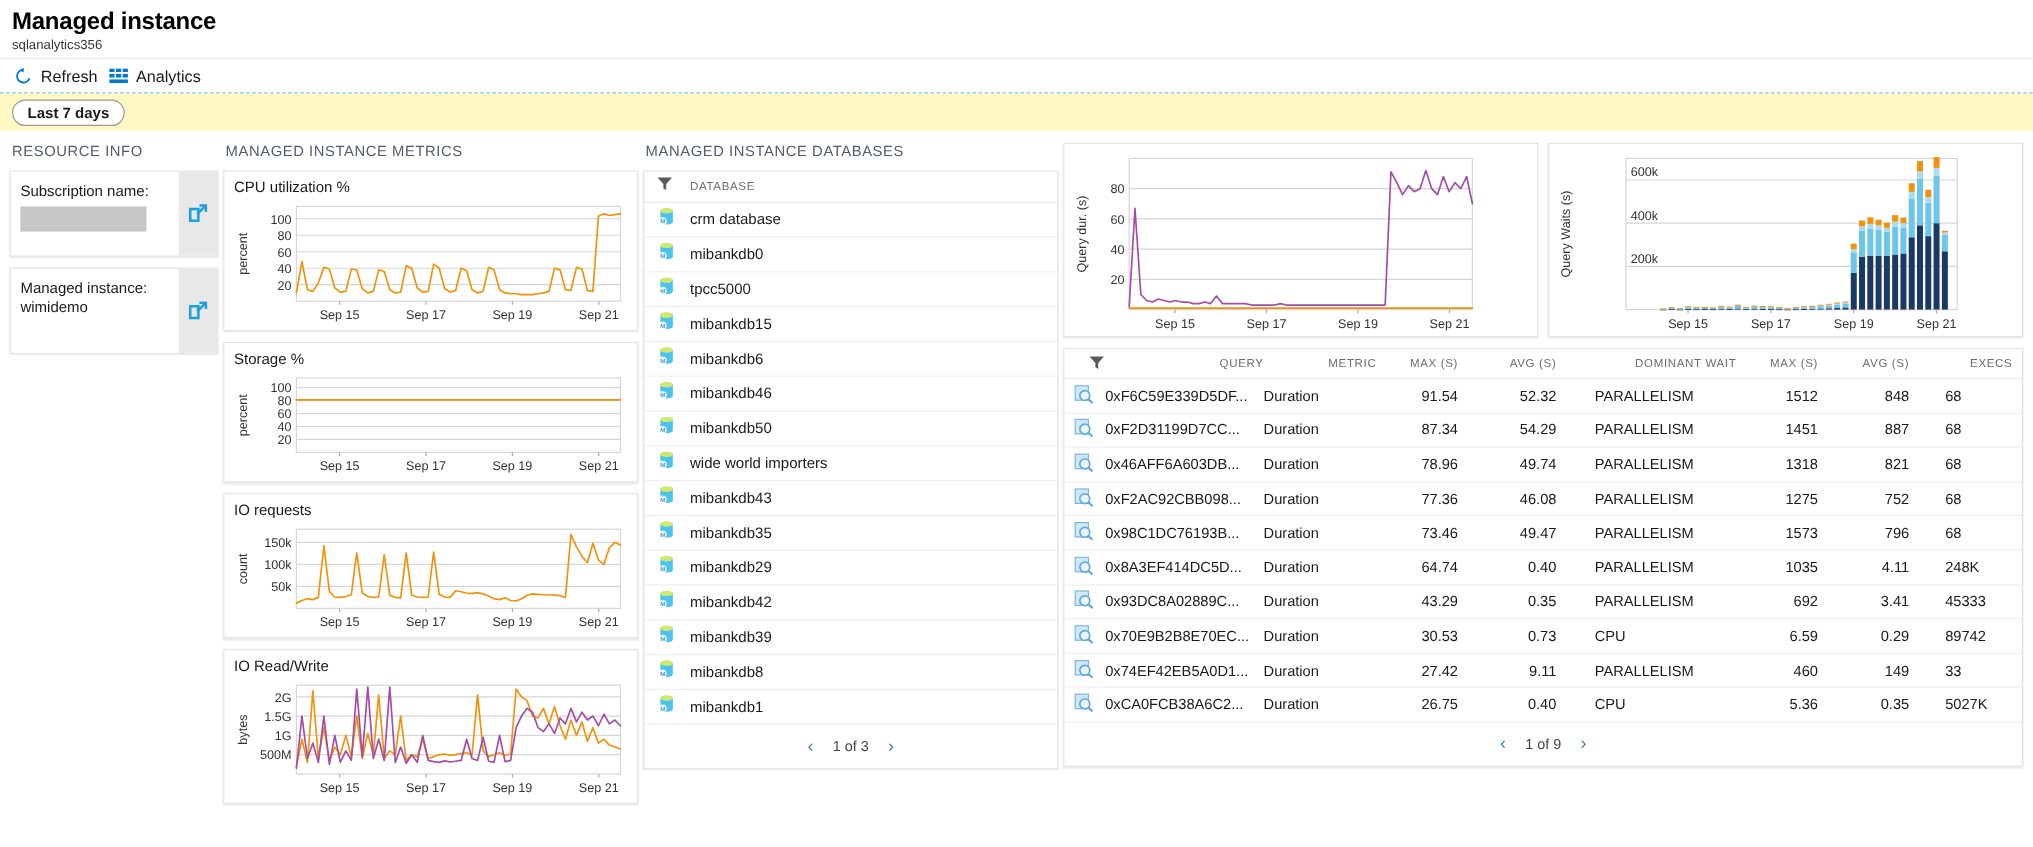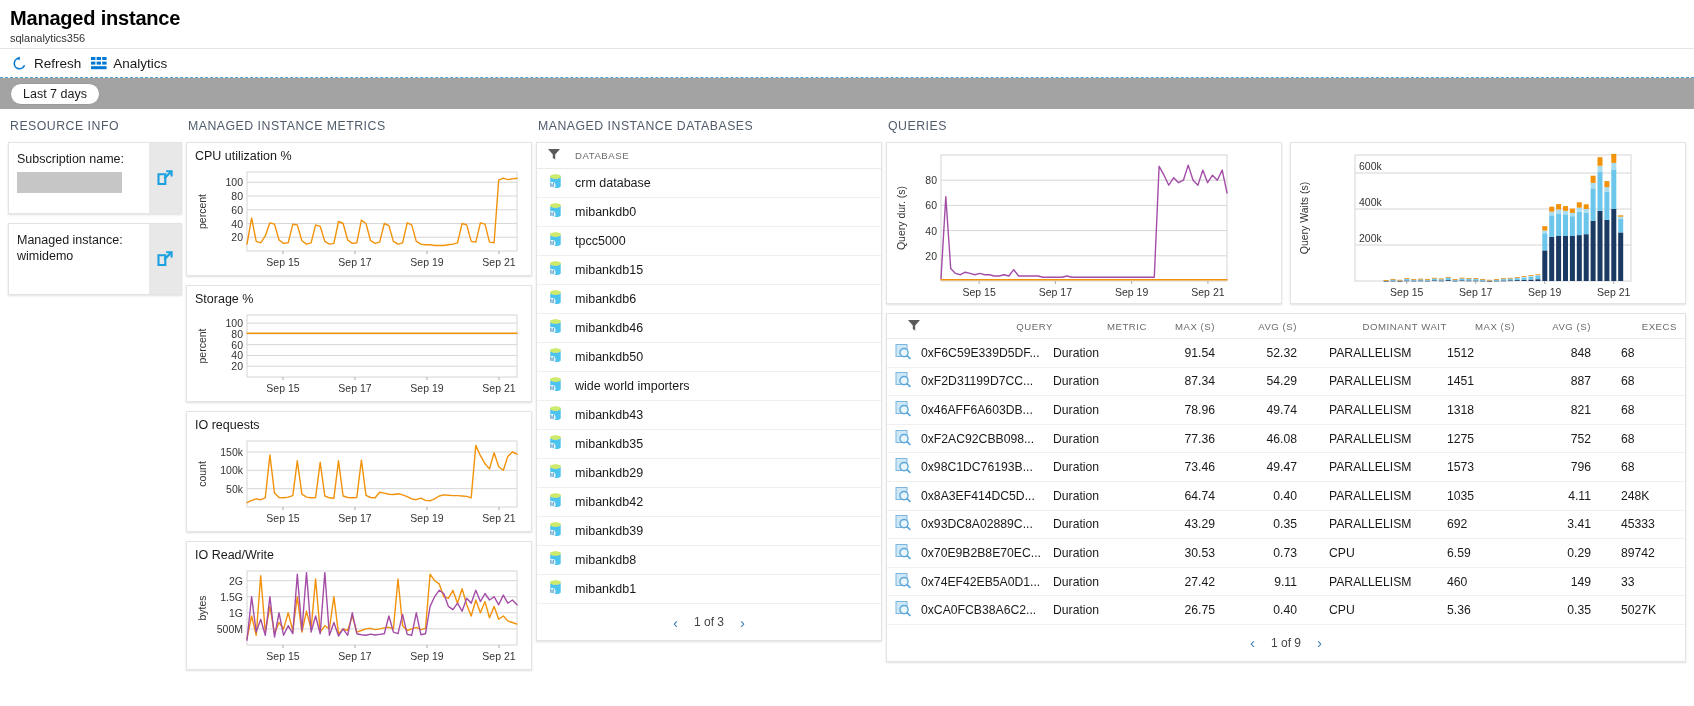--- a/index.html
+++ b/index.html
@@ -19,21 +19,21 @@
     border-top: 1px solid #e6e6e6;
     border-bottom: 1px dashed #4ea0d8;
     height: 30px;
     display: flex; align-items: center;
     padding: 0 12px; gap: 10px;
     background: #fff;
   }
   .cmd { display: flex; align-items: center; gap: 7px; font-size: 13.5px; color: #1a1a1a; cursor: pointer; }
   .ico-refresh { width: 15px; height: 15px; position: relative; display:inline-block; }
   .ico-analytics { width: 15px; height: 13px; display:inline-block; position: relative; }
-  .filterbar { background: #a3a3a3; height: 31px; display: flex; align-items: center; padding: 0 10px; }
+  .filterbar { background: #fef9c3; height: 31px; display: flex; align-items: center; padding: 0 10px; font-weight: bold; }
   .pill {
     border: 1px solid #9a9a9a; border-radius: 14px;
     padding: 3px 12px; font-size: 12.5px; background: #fff; color: #1a1a1a;
     cursor: pointer;
   }
   
   .body { display: flex; padding: 0 0 0 0; }
   .col { padding-top: 10px; }
   .col-resource { width: 182px; padding-left: 8px; }
   .col-metrics  { width: 350px; padding-left: 4px; }
@@ -85,21 +85,21 @@
 
   .qgrid-head { display: flex; align-items: center; height: 25px; border-bottom: 1px solid #eaeaea; padding: 0 8px; }
   .qrow { display: flex; align-items: center; height: 28.6px; border-bottom: 1px solid #f0f0f0; cursor: pointer; padding: 0 8px; }
   .qcell { font-size: 12.2px; color: #1a1a1a; }
   .c-icon  { width: 26px; flex: 0 0 26px; }
   .c-query { width: 132px; flex: 0 0 132px; }
   .c-metric{ width: 94px; flex: 0 0 94px; }
   .c-max1  { width: 86px; flex: 0 0 86px; text-align: right; padding-right: 18px; }
   .c-avg1  { width: 82px; flex: 0 0 82px; text-align: right; padding-right: 18px; }
   .c-wait  { width: 132px; flex: 0 0 132px; padding-left: 14px; }
-  .c-max2  { width: 84px; flex: 0 0 84px; padding-right: 16px; }
+  .c-max2  { width: 84px; flex: 0 0 84px; text-align: right; padding-right: 16px; }
   .c-avg2  { width: 76px; flex: 0 0 76px; text-align: right; padding-right: 16px; }
   .c-execs { flex: 1; text-align: left; padding-left: 14px; }
   .qgrid-head .qcell { font-size: 9.6px; letter-spacing: 0.55px; color: #6b6b6b; text-align: right; }
   .qgrid-head .c-max1, .qgrid-head .c-avg1, .qgrid-head .c-max2, .qgrid-head .c-avg2 { text-align: right; }
 </style>
 </head>
 <body>
 
 <div class="page-header">
   <div class="page-title">Managed instance</div>
@@ -452,21 +452,20 @@
         </div>
       <div class="pager">
         <span class="pg-arrow">‹</span>
         <span>1 of 3</span>
         <span class="pg-arrow">›</span>
       </div>
     </div>
   </div>
 
   <div class="col col-queries">
-    <div class="section-head">QUERIES</div>
 
     <div class="q-charts">
       <div class="tile q-chart-tile">
         <div id="q-dur-chart">
             <svg width="340" height="152" class="chart-svg">
               <rect x="48" y="6" width="286" height="126" fill="#fff" stroke="#d6d6d6" stroke-width="1"></rect>
               <line x1="48" y1="106.8" x2="334" y2="106.8" stroke="#d6d6d6" stroke-width="1"></line>
               <text x="44" y="110.8" text-anchor="end" font-size="10.5" fill="#333" font-family="Liberation Sans, sans-serif">20</text>
               <line x1="48" y1="81.6" x2="334" y2="81.6" stroke="#d6d6d6" stroke-width="1"></line>
               <text x="44" y="85.6" text-anchor="end" font-size="10.5" fill="#333" font-family="Liberation Sans, sans-serif">40</text>

